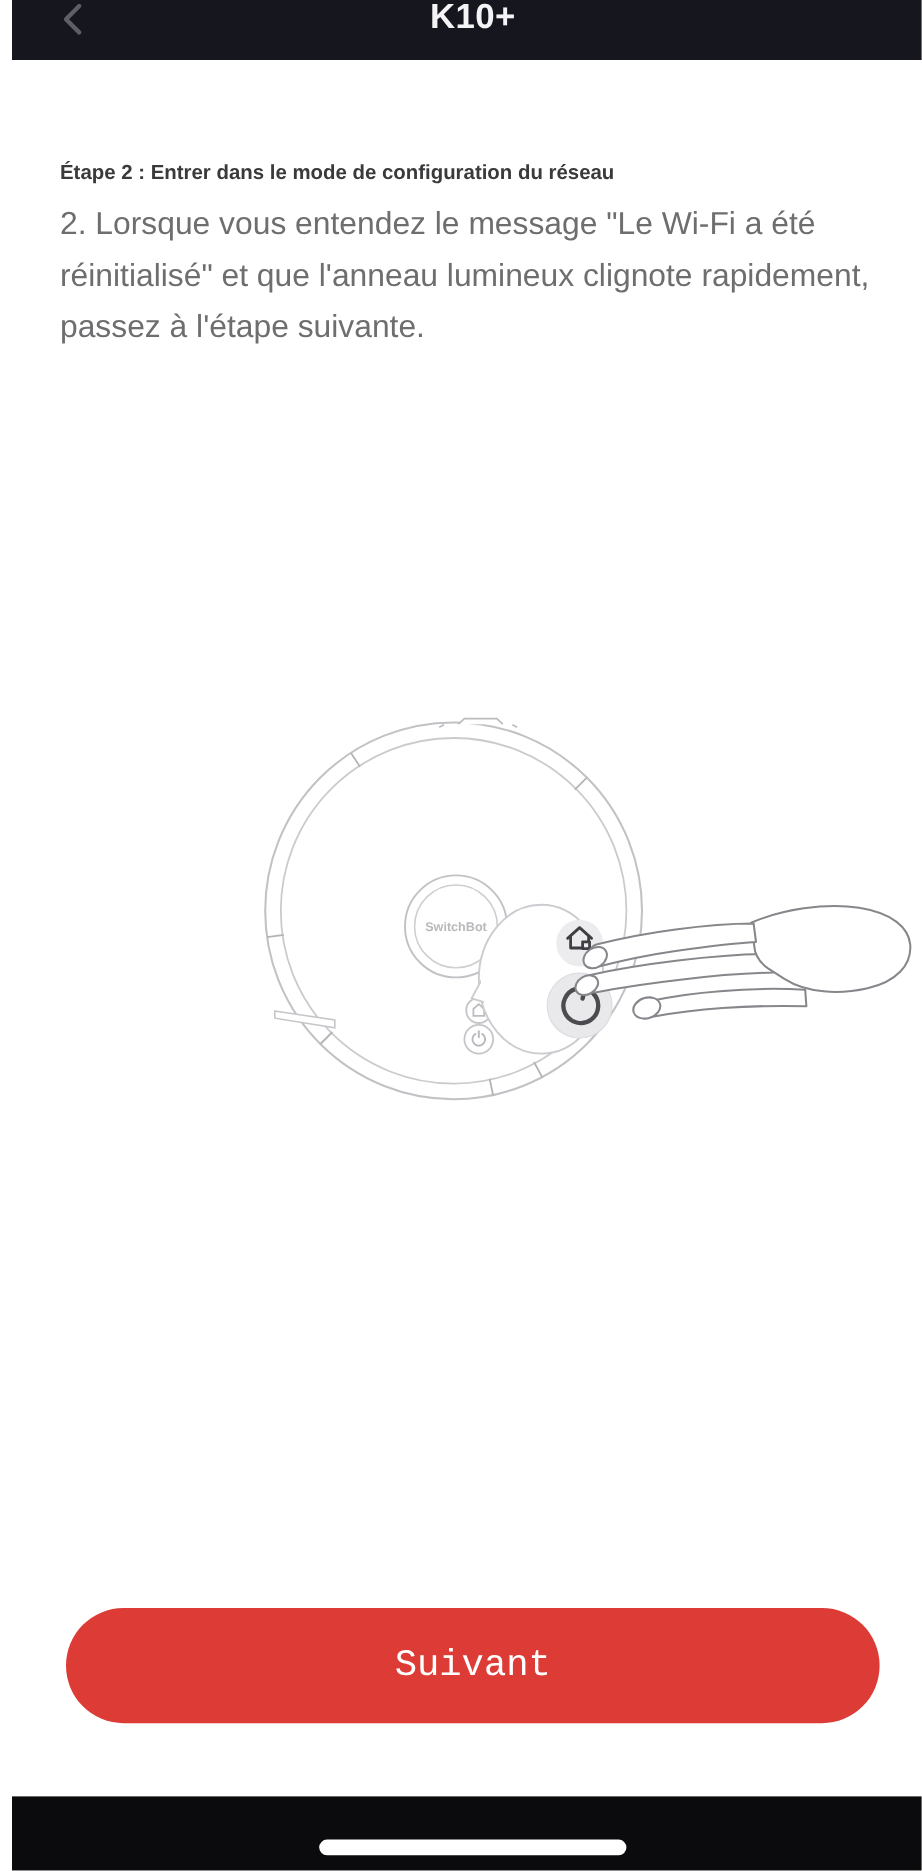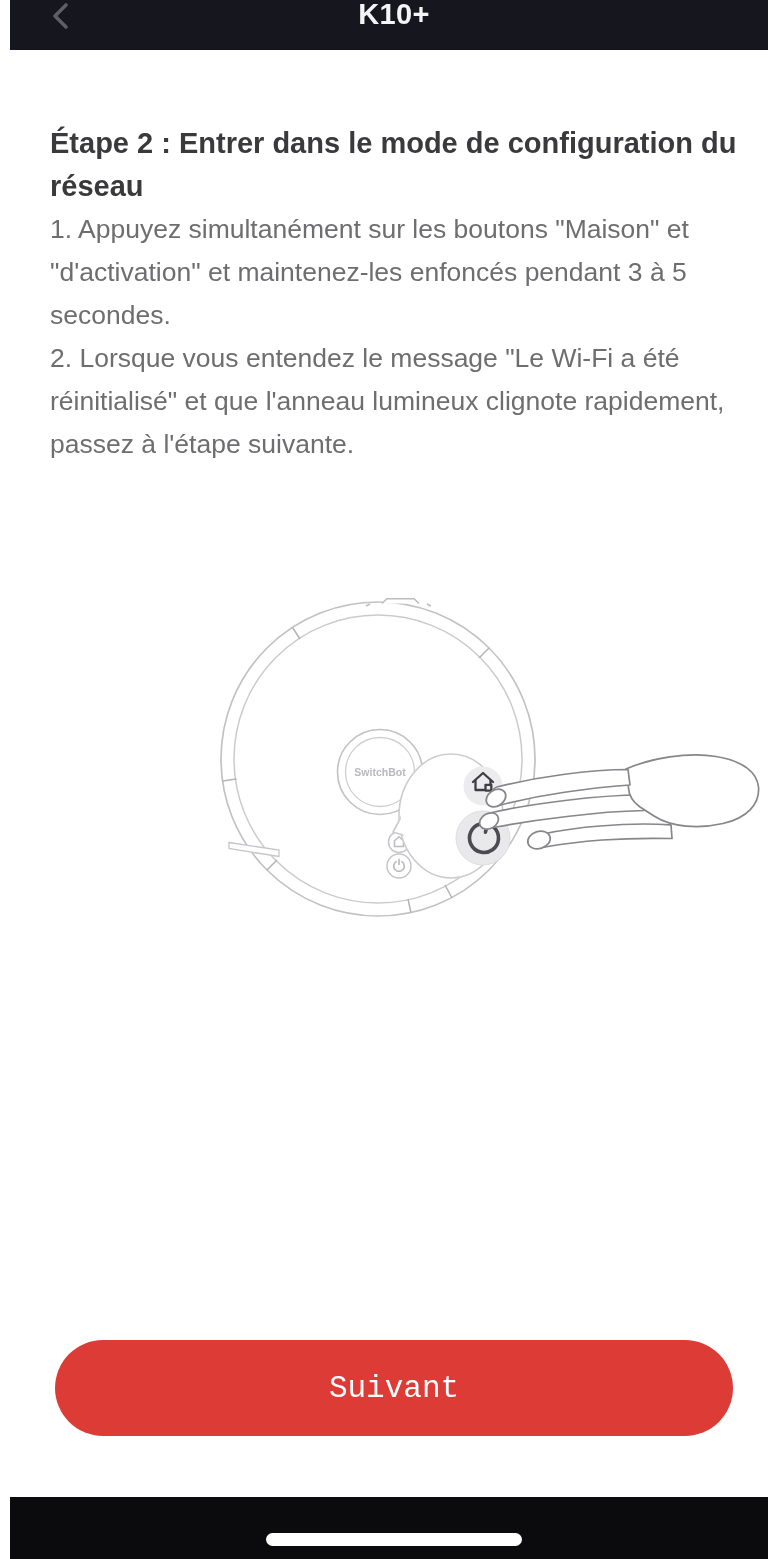--- a/index.html
+++ b/index.html
@@ -7,21 +7,21 @@
     position:relative;width:768px;height:1559px;background:#ffffff;overflow:hidden;
     font-family:"Liberation Sans",sans-serif;
     margin-left:10px;
   }
   
   .navbar{position:absolute;top:0;left:0;width:768px;height:50px;background:#16161E;}
   .back-btn{position:absolute;left:30px;top:0;width:40px;height:34px;display:flex;align-items:center;justify-content:center;cursor:pointer;background:transparent;border:none;padding:0;}
   .nav-title{position:absolute;left:0;right:0;top:-3px;text-align:center;color:#F4F4F6;font-size:29px;line-height:34px;font-weight:600;letter-spacing:.3px;}
   
   .content{position:absolute;left:40px;top:122px;width:688px;}
-  .step-title{margin:0;font-size:29px;line-height:43px;font-weight:700;color:#3A3A3C;}
+  .step-title{margin:0;font-size:17px;line-height:43px;font-weight:700;color:#3A3A3C;}
   .instr{margin:0;font-size:26.5px;line-height:43px;font-weight:400;color:#6E6E70;}
   
   .illus{position:absolute;left:85px;top:580px;width:670px;height:365px;}
   .illus svg{display:block;width:670px;height:365px;}
   
   .next-btn{
     position:absolute;left:45px;top:1340px;width:678px;height:96px;
     background:#DC3B36;border:none;border-radius:48px;color:#ffffff;
     font-size:31px;font-family:Liberation Mono, monospace;cursor:pointer;
   }
@@ -38,21 +38,20 @@
     <button class="back-btn" aria-label="back">
       <svg width="22" height="30" viewBox="0 0 22 30">
         <polyline points="17,3 6,14 17,25" fill="none" stroke="#5E5E66" stroke-width="3.6" stroke-linecap="round" stroke-linejoin="round"></polyline>
       </svg>
     </button>
     <div class="nav-title">K10+</div>
   </header>
 
   <main class="content">
     <h1 class="step-title">Étape 2 : Entrer dans le mode de configuration du réseau</h1>
-    <p class="instr">1. Appuyez simultanément sur les boutons "Maison" et "d'activation" et maintenez-les enfoncés pendant 3 à 5 secondes.</p>
     <p class="instr">2. Lorsque vous entendez le message "Le Wi-Fi a été réinitialisé" et que l'anneau lumineux clignote rapidement, passez à l'étape suivante.</p>
   </main>
 
   <div class="illus">
     <svg viewBox="0 0 670 365">
 
       <g>
         <circle cx="283" cy="179" r="157" fill="#ffffff" stroke="#C2C2C6" stroke-width="1.7"></circle>
         <circle cx="283" cy="179" r="144" fill="none" stroke="#CBCBCF" stroke-width="1.5"></circle>
 

